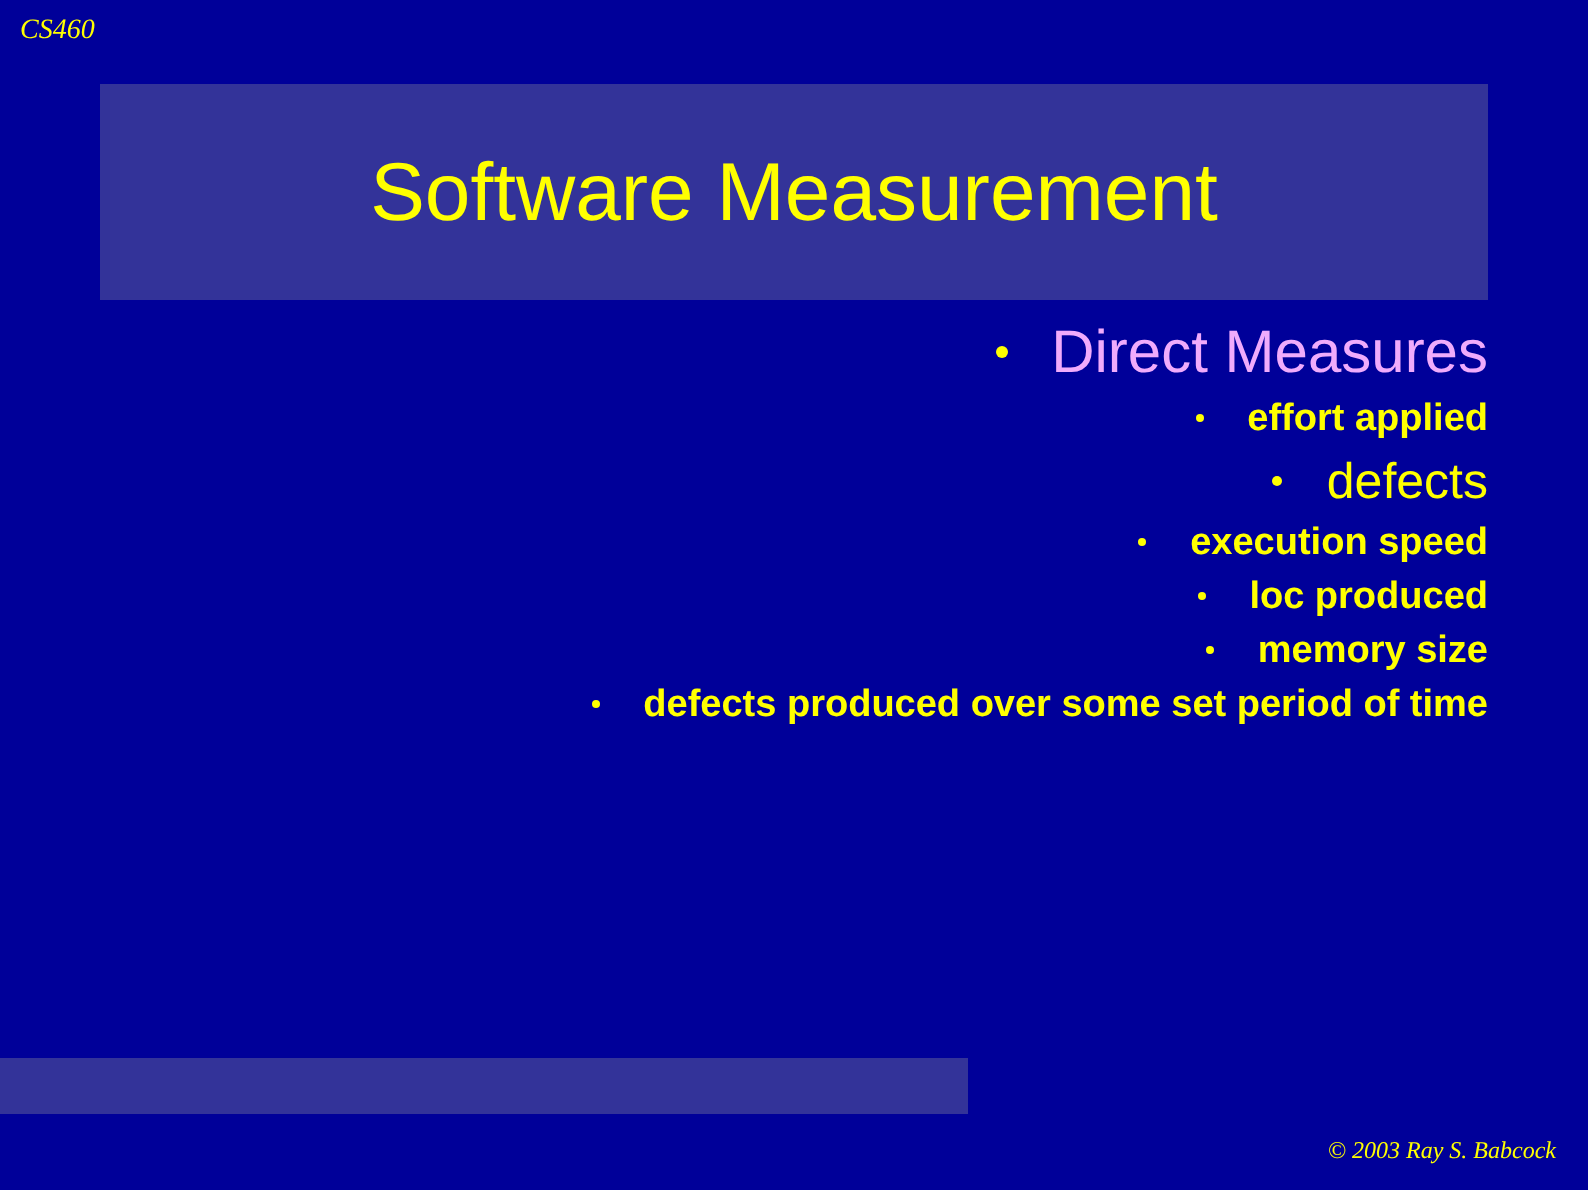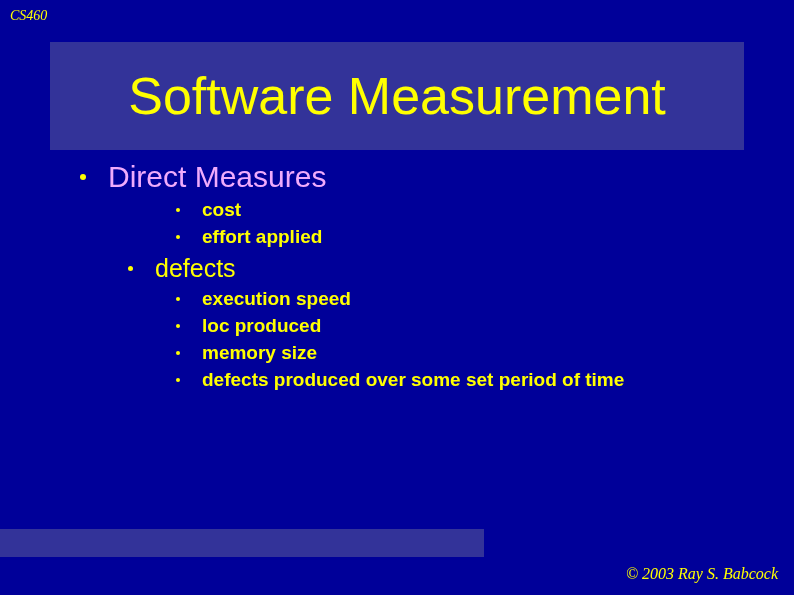--- a/index.html
+++ b/index.html
@@ -1,18 +1,19 @@
 <!DOCTYPE html>
 <html><head>
   <meta charset="utf-8">
   <style>
     * {
       margin: 0;
       padding: 0;
       box-sizing: border-box;
+      text-align: right;
     }
     body {
       width: 794px;
       height: 595px;
       background-color: #000099;
       font-family: Arial, Helvetica, sans-serif;
       position: relative;
       overflow: hidden;
     }
     .course-label {
@@ -30,21 +31,21 @@
       left: 50px;
       width: 694px;
       height: 108px;
       background-color: #333399;
       display: flex;
       align-items: center;
       justify-content: center;
     }
     .title-text {
       color: #FFFF00;
-      font-size: 52px;
+      font-size: 41px;
       font-weight: normal;
       font-family: Arial, Helvetica, sans-serif;
     }
     .content-area {
       position: absolute;
       top: 160px;
       left: 50px;
       width: 694px;
     }
     .level1 {
@@ -103,41 +104,38 @@
       width: 484px;
       height: 28px;
       background-color: #333399;
     }
     .copyright {
       position: absolute;
       bottom: 12px;
       right: 16px;
       color: #FFFF00;
       font-style: italic;
-      font-size: 16px;
+      font-size: 12px;
       font-family: Georgia, serif;
     }
   </style>
 </head>
 <body>
 
 <div class="course-label">CS460</div>
 
 <div class="title-banner">
   <div class="title-text">Software Measurement</div>
 </div>
 
 <div class="content-area">
   <div class="level1">
     <span class="level1-bullet"></span><span>Direct Measures</span>
   </div>
 
-  <div class="level3">
-    <span class="level3-bullet"></span><span>cost</span>
-  </div>
   <div class="level3">
     <span class="level3-bullet"></span><span>effort applied</span>
   </div>
 
   <div class="level2">
     <span class="level2-bullet"></span><span>defects</span>
   </div>
   <div class="level3">
     <span class="level3-bullet"></span><span>execution speed</span>
   </div>

